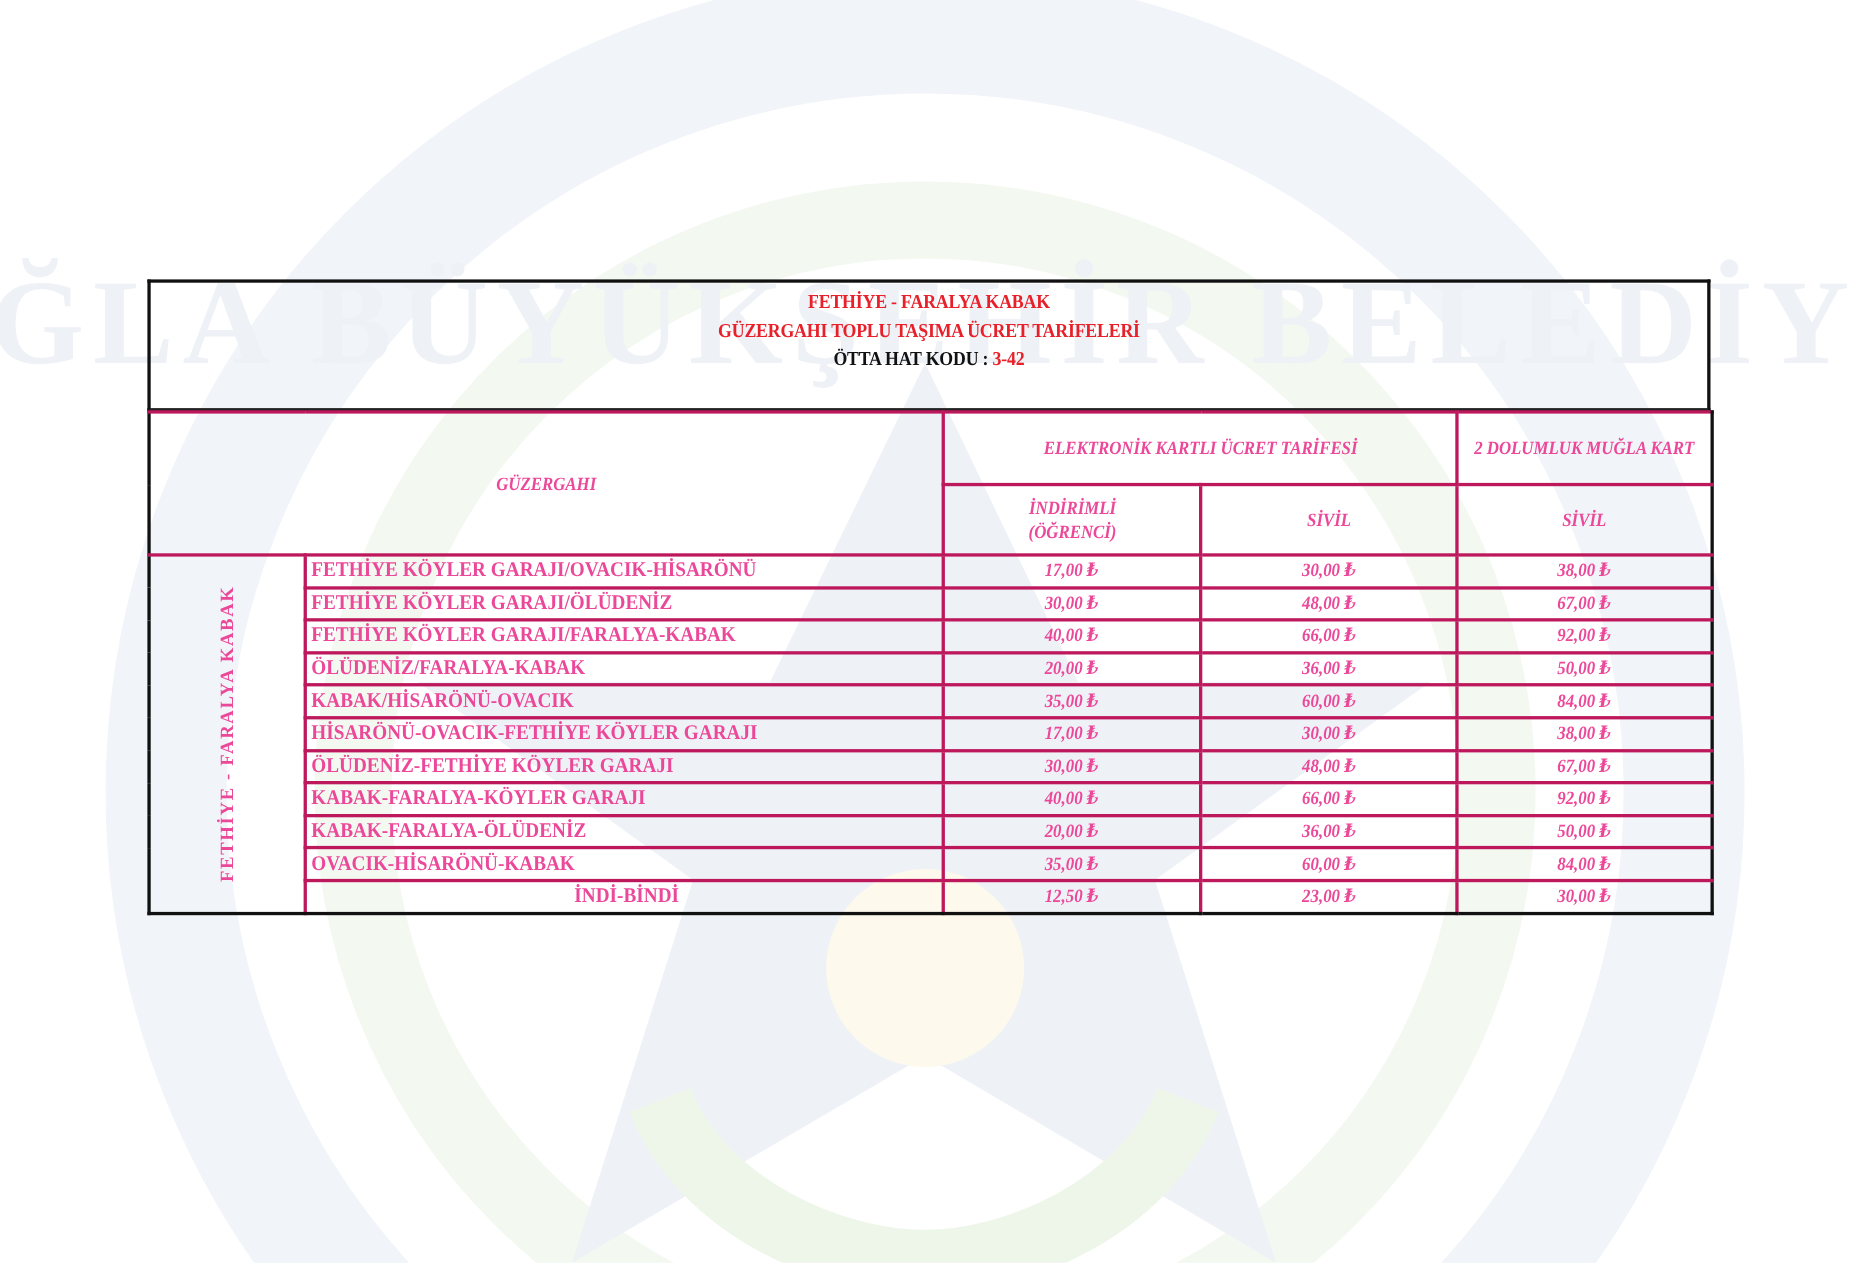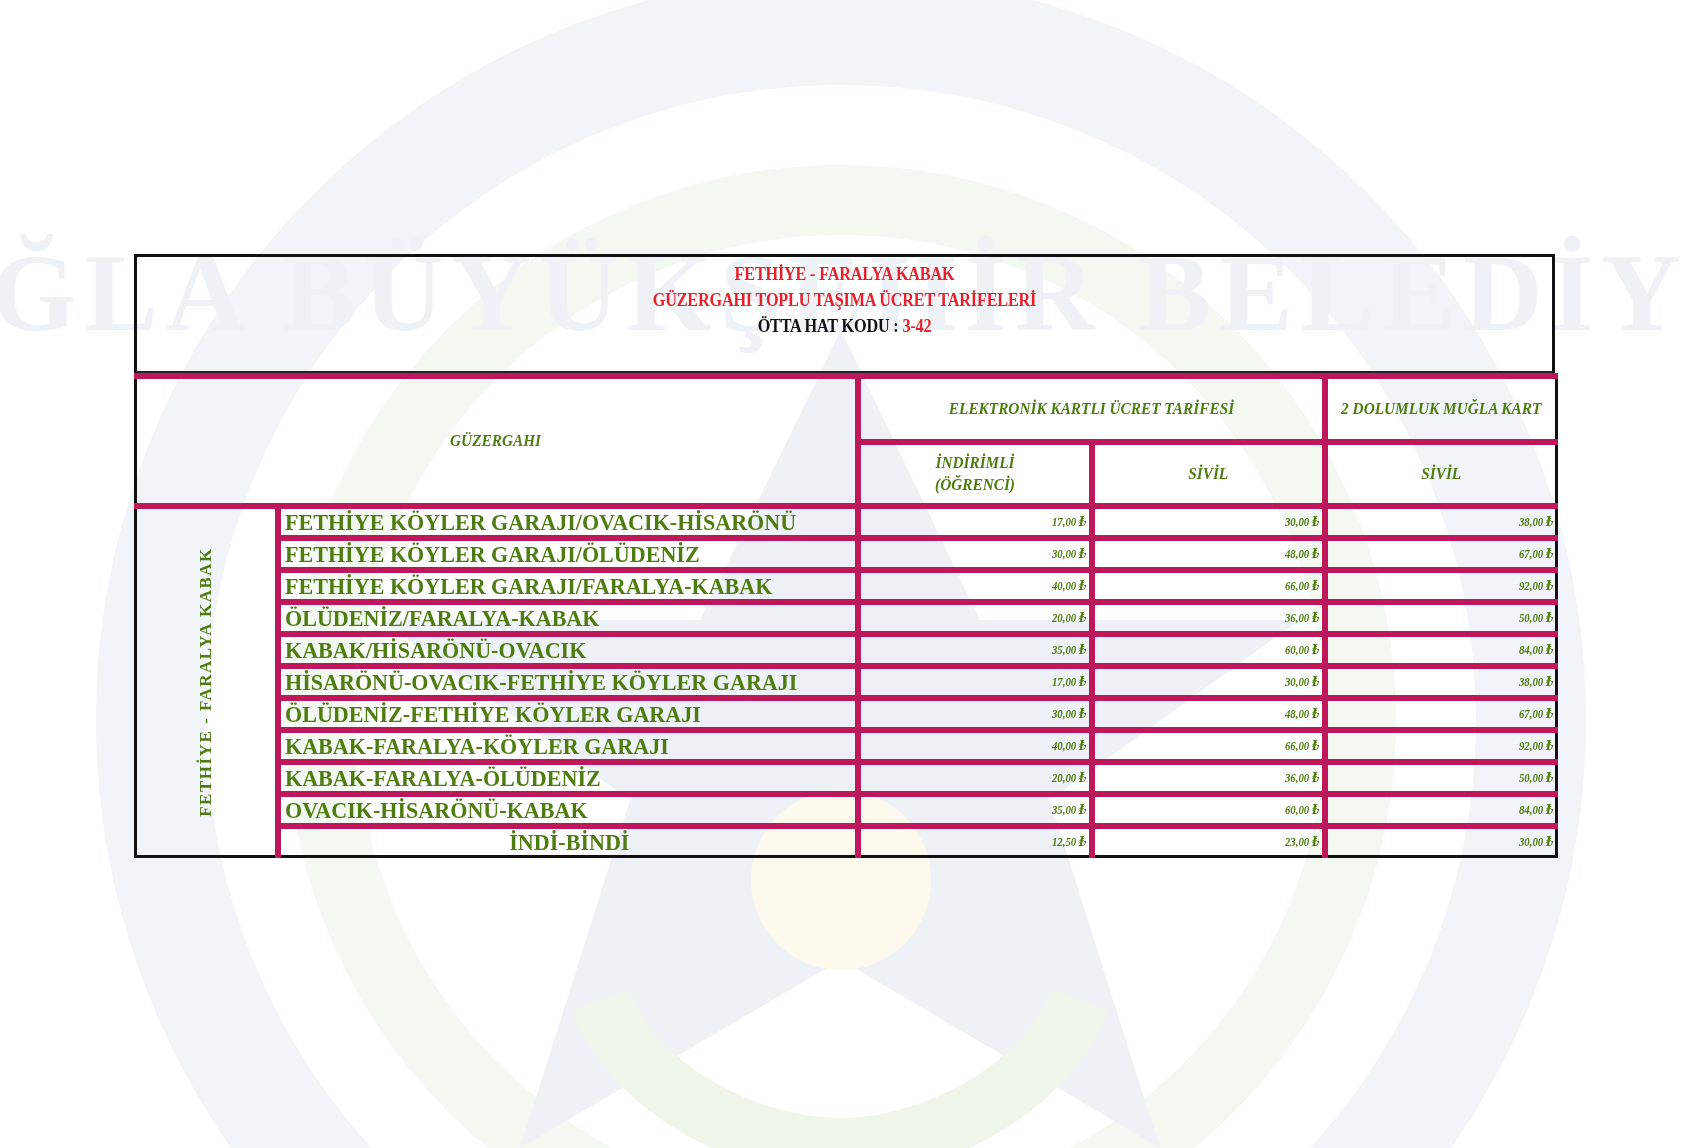--- a/index.html
+++ b/index.html
@@ -22,47 +22,47 @@
     font-weight: bold; font-size: 18px; line-height: 26px; letter-spacing: -0.2px;
     transform: scaleX(0.9); transform-origin: center;
   }
   .red { color: #e8202a; }
   .black { color: #111; }
   table.tariff {
     position: absolute; left: 0; top: 119px; width: 1421px;
     border-collapse: collapse; table-layout: fixed;
   }
   table.tariff td, table.tariff th {
-    border: 6px solid #be185d; padding: 0; box-sizing: border-box;
-    color: #4d7c0f; font-weight: bold;
+    border: 3px solid #be185d; padding: 0; box-sizing: border-box;
+    color: #ec4899; font-weight: bold;
   }
   table.tariff th { font-style: italic; font-size: 17px; line-height: 22px; }
   .hdr-guz { border-left: 3px solid #111 !important; text-align: center; margin-top: 26px; }
   .hdr-group { height: 66px; text-align: center; }
   .hdr-sub { height: 64px; text-align: center; }
   .hdr-right { border-right: 3px solid #111 !important; }
   .hdr-text { display: inline-block; transform: scaleX(0.9); }
   td.vert {
     border-left: 3px solid #111 !important; border-bottom: 3px solid #111 !important;
     position: relative;
   }
   .vert-label {
     position: absolute; left: 50%; top: 50%;
     transform: translate(-50%, -50%) rotate(-90deg);
     white-space: nowrap; font-size: 17px; font-weight: bold; letter-spacing: 1.5px;
   }
   td.route {
-    height: 29.6px; font-size: 24px; padding-left: 4px !important;
+    height: 29.6px; font-size: 19px; padding-left: 4px !important;
     white-space: nowrap; overflow: hidden; line-height: 26px;
   }
   td.route span { display: inline-block; transform: scaleX(0.92); transform-origin: left center; }
   td.route.center { text-align: center; border-bottom: 3px solid #111 !important; margin-left: 36px; }
   td.route.center span { transform-origin: center; }
   td.price {
-    text-align: right; font-style: italic; font-size: 12px; line-height: 26px;
+    text-align: center; font-style: italic; font-size: 17px; line-height: 26px;
   }
   td.price span { display: inline-block; transform: scaleX(0.9); }
   td.last-col { border-right: 3px solid #111 !important; }
   tr.last-row td.price { border-bottom: 3px solid #111 !important; }
 </style>
 </head>
 <body>
 
 <svg class="watermark" width="1682" height="1148" viewBox="0 0 1682 1148">
   <g opacity="1">

